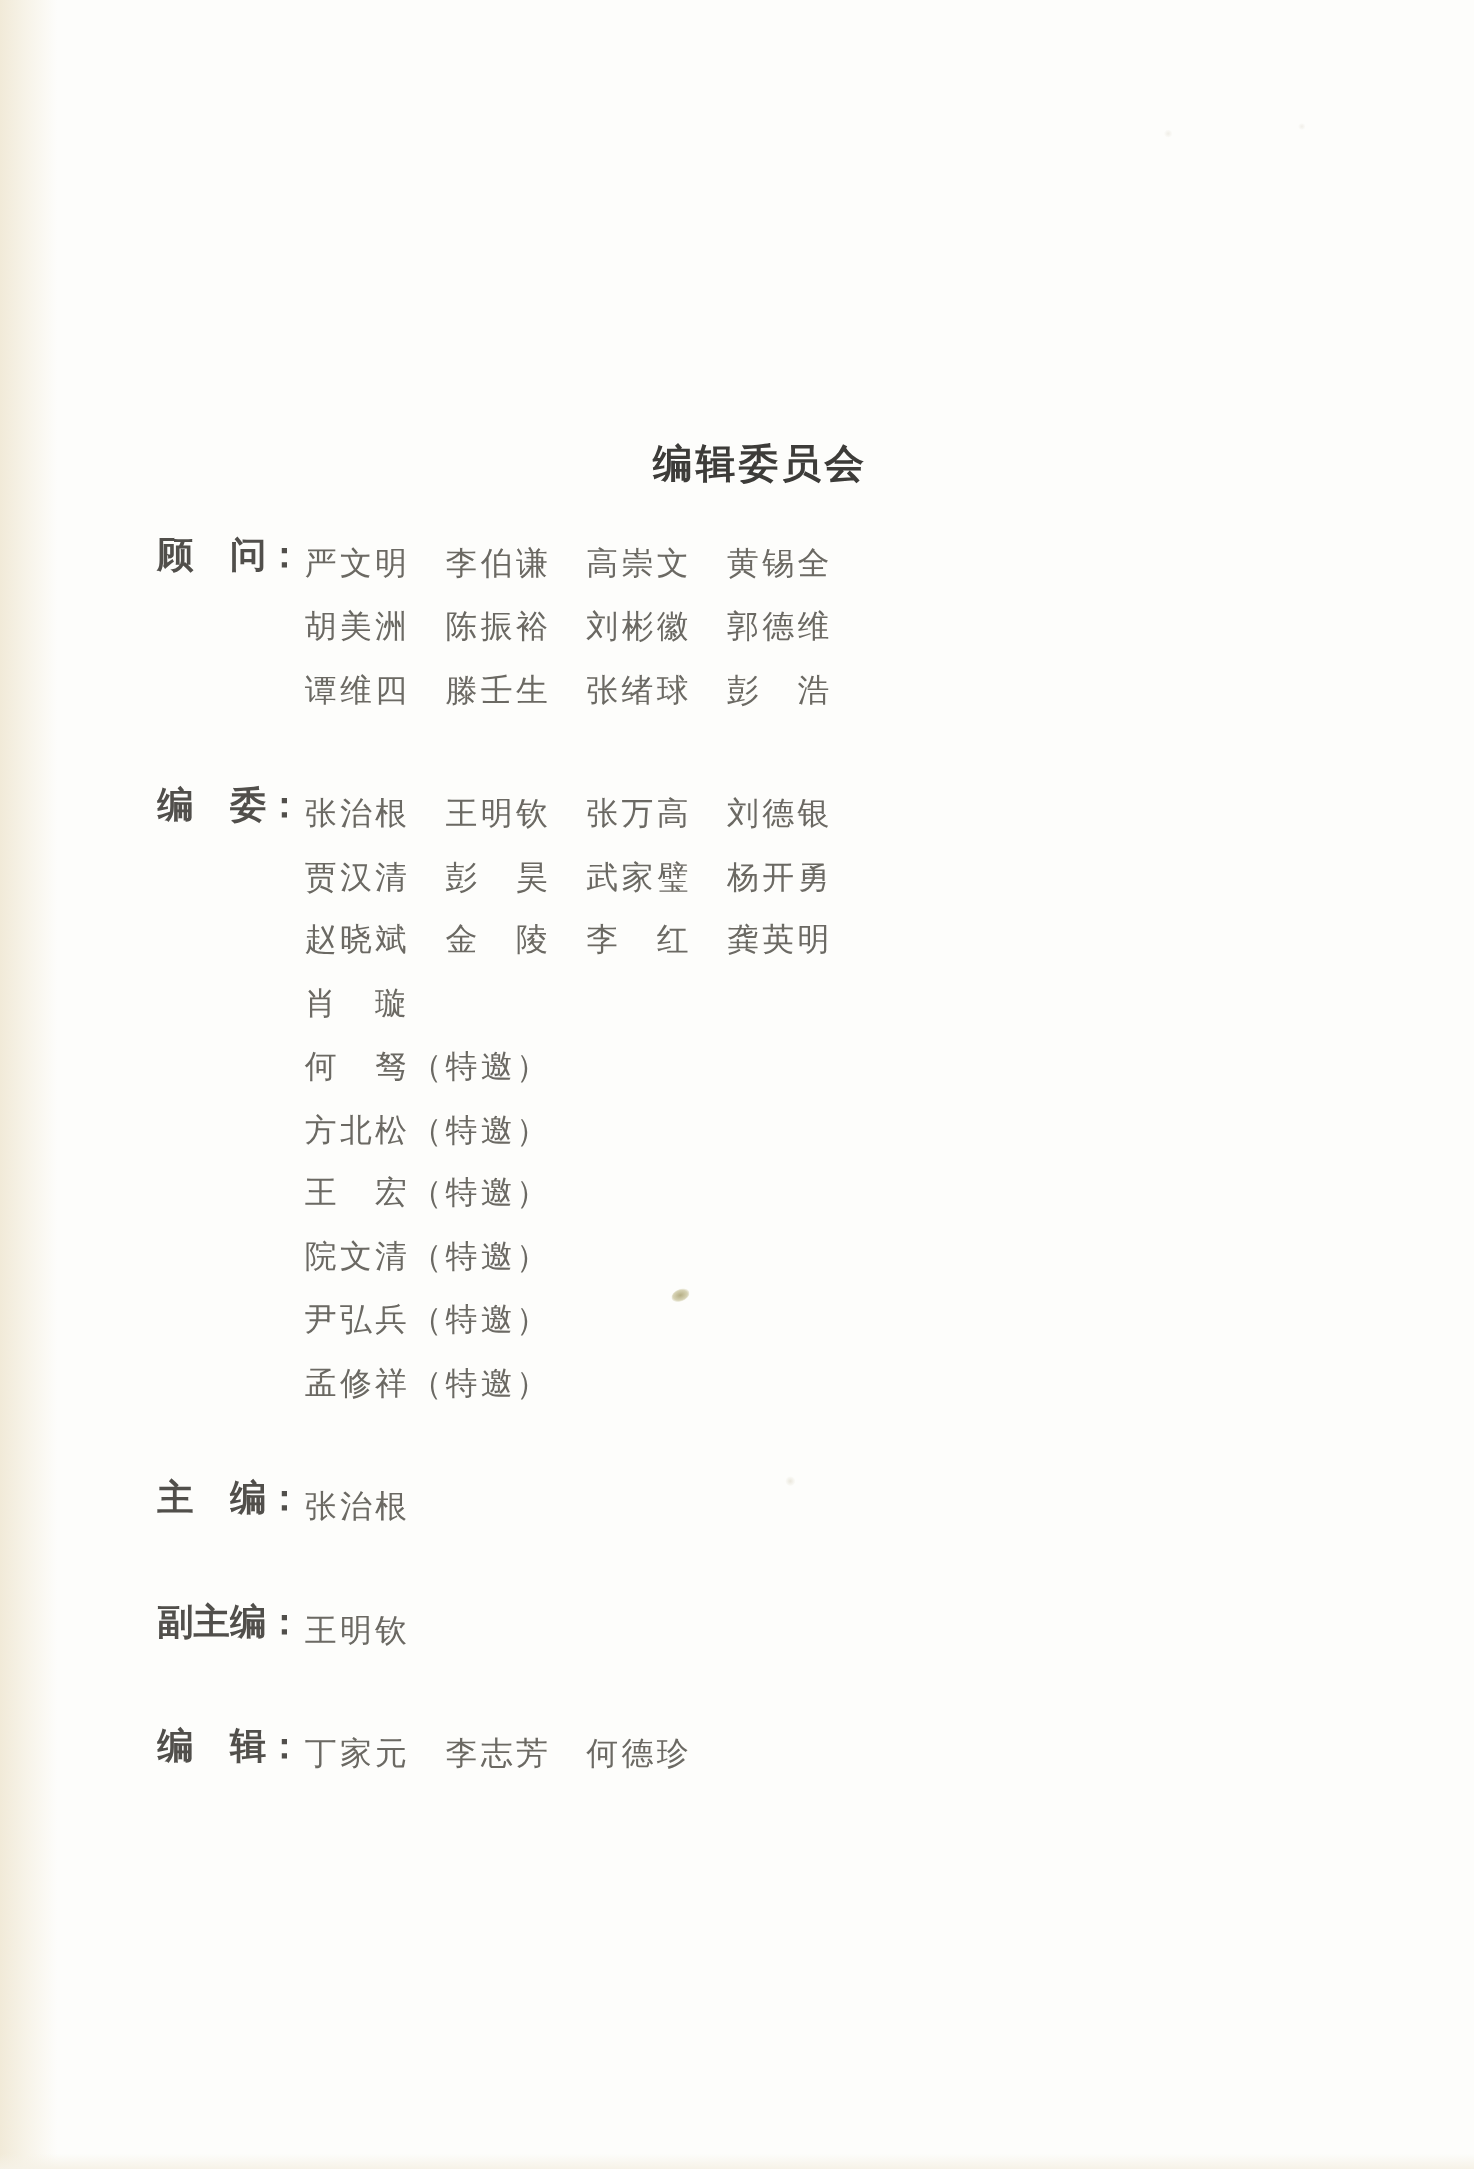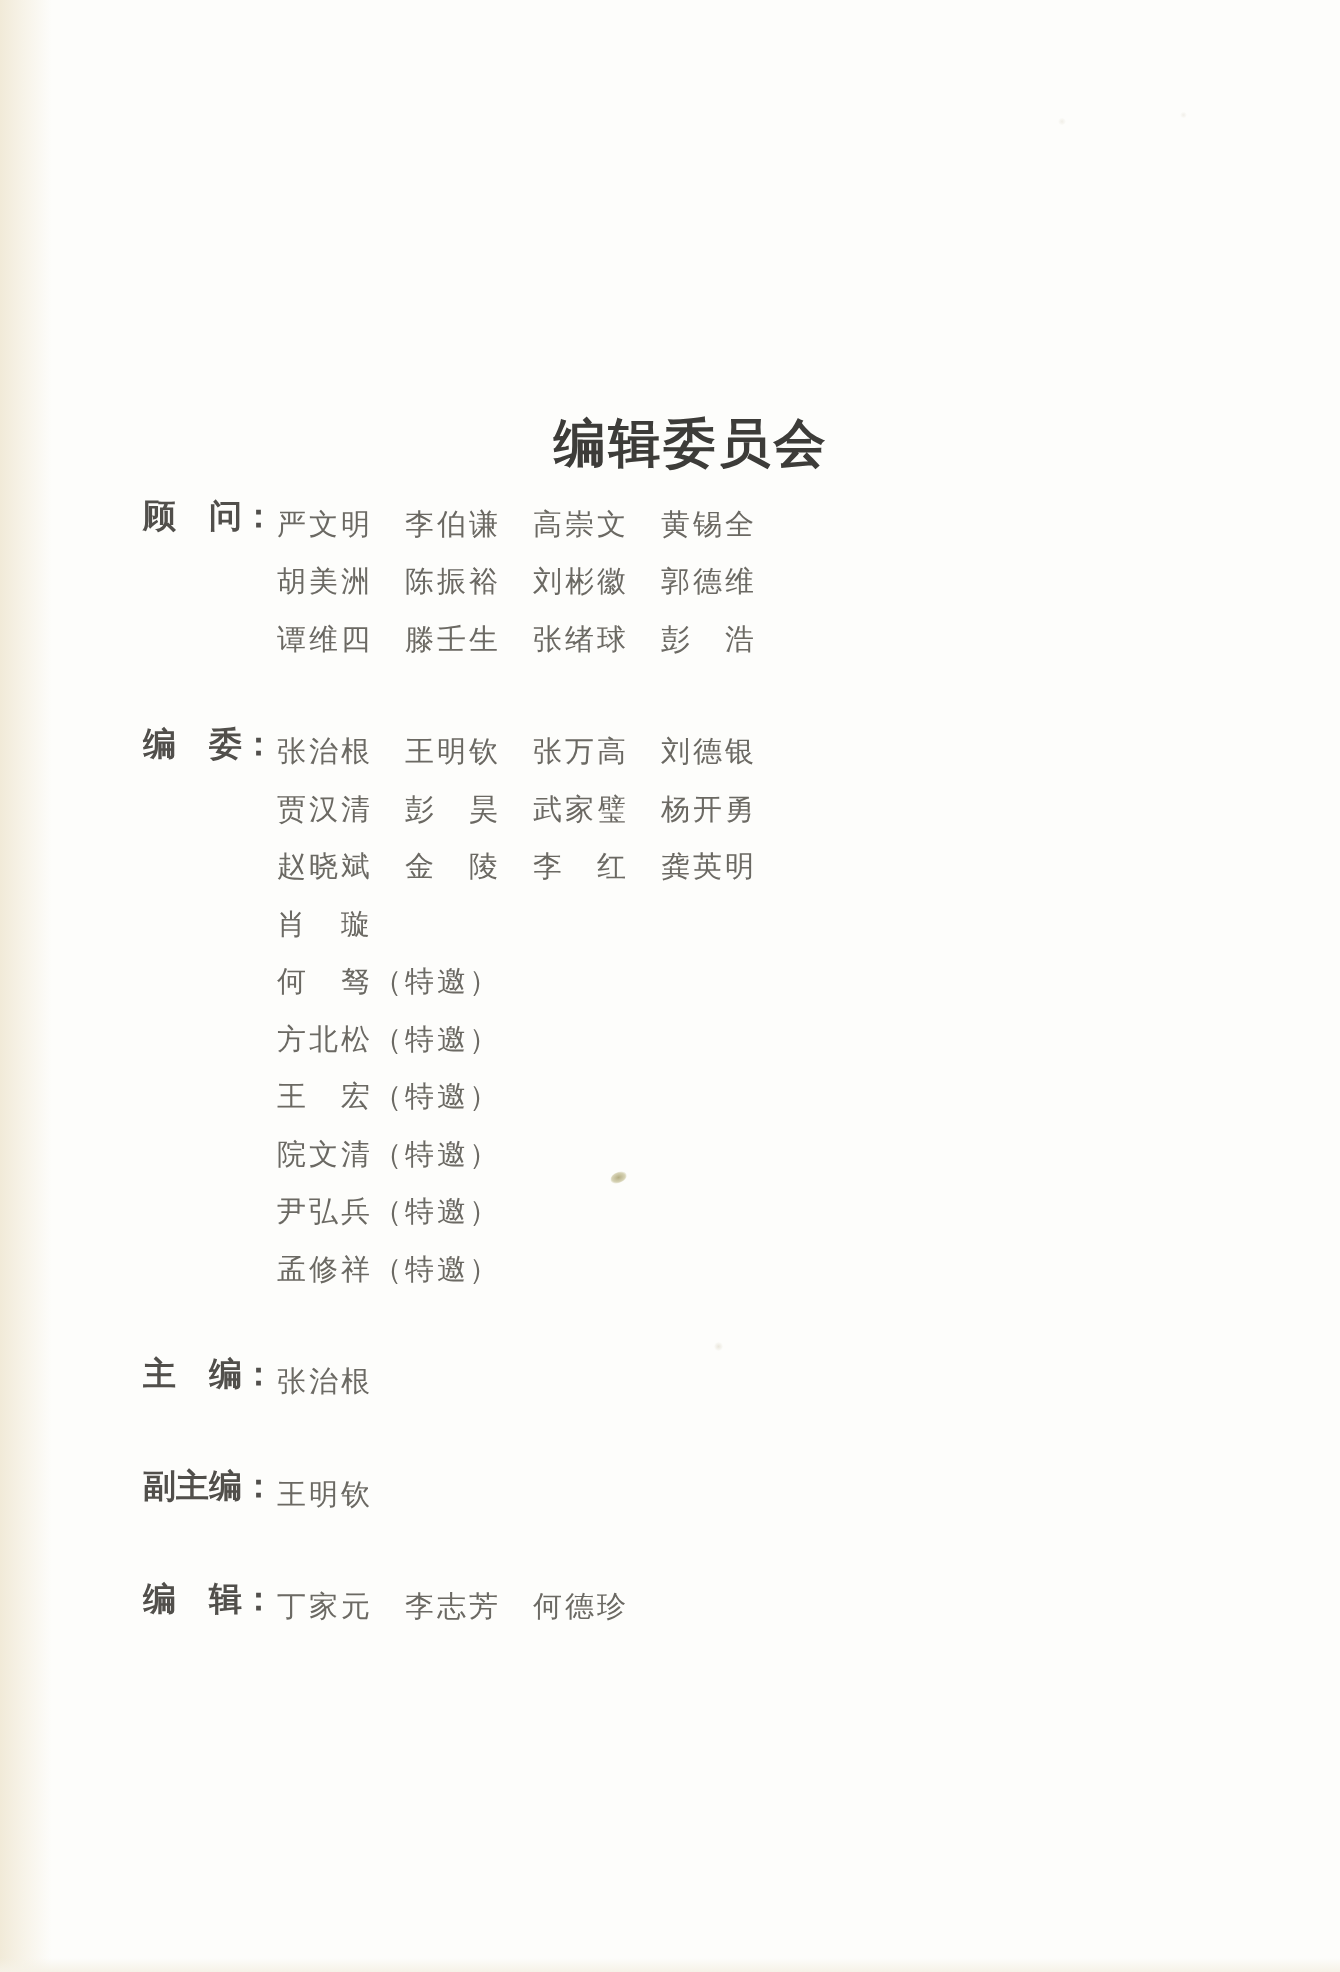--- a/index.html
+++ b/index.html
@@ -17,27 +17,27 @@
   }
   .scan-edge-bottom {
     position: absolute; left: 0; right: 0; bottom: 0; height: 14px;
     background: linear-gradient(0deg, #f6f2e7 0%, rgba(253,253,251,0) 100%);
     pointer-events: none;
   }
   .page-title {
     position: absolute; top: 374px; left: 0; width: 100%;
     box-sizing: border-box; padding-left: 42px;
     text-align: center;
-    font-size: 52px; font-weight: bold;
+    font-size: 36px; font-weight: bold;
     letter-spacing: 3px;
     color: var(--title-color, #3d3c39);
     font-family: "DejaVu Serif", "Liberation Serif", serif;
   }
   .content {
-    position: absolute; top: 488px; left: 143px; right: 60px;
+    position: absolute; top: 476px; left: 143px; right: 60px;
   }
   .section { margin-bottom: 55px; }
   .section:last-child { margin-bottom: 0; }
   .row {
     height: 57.5px;
     display: flex;
     align-items: center;
     white-space: nowrap;
   }
   .label {

